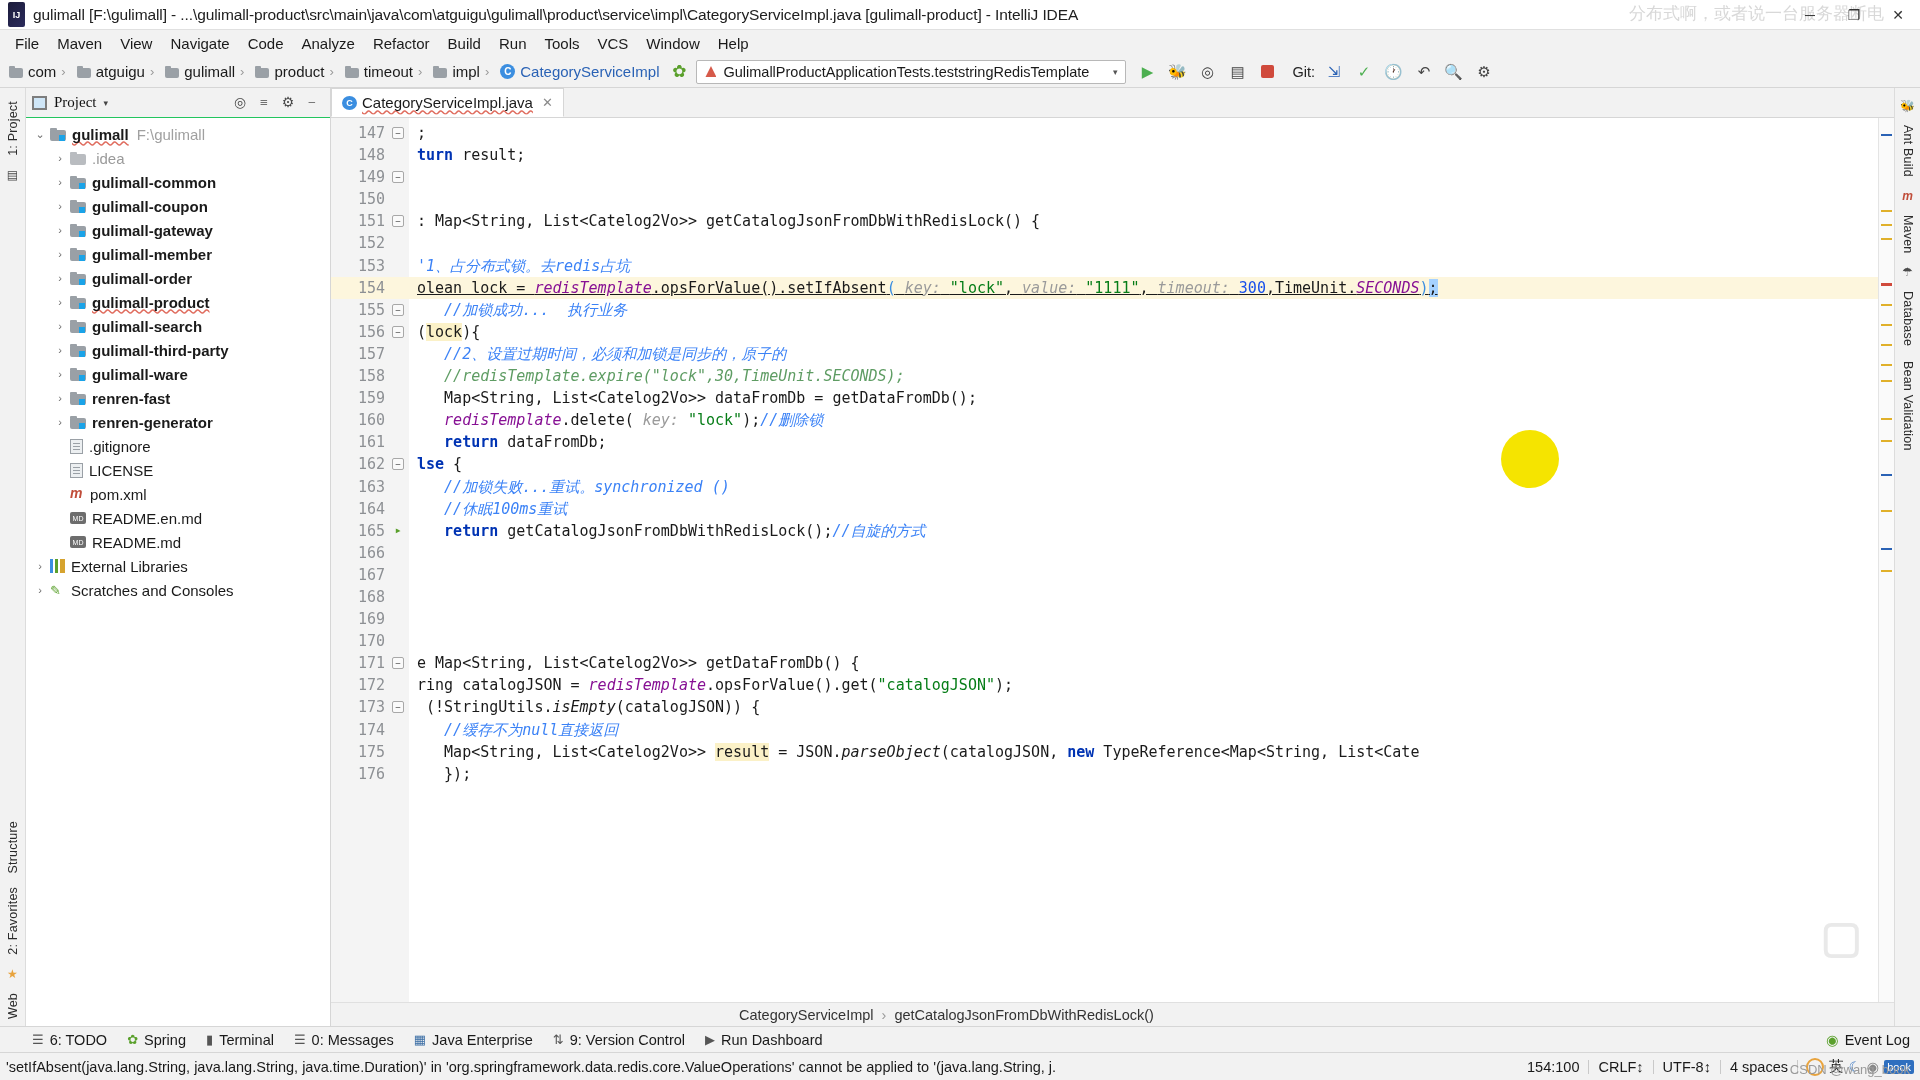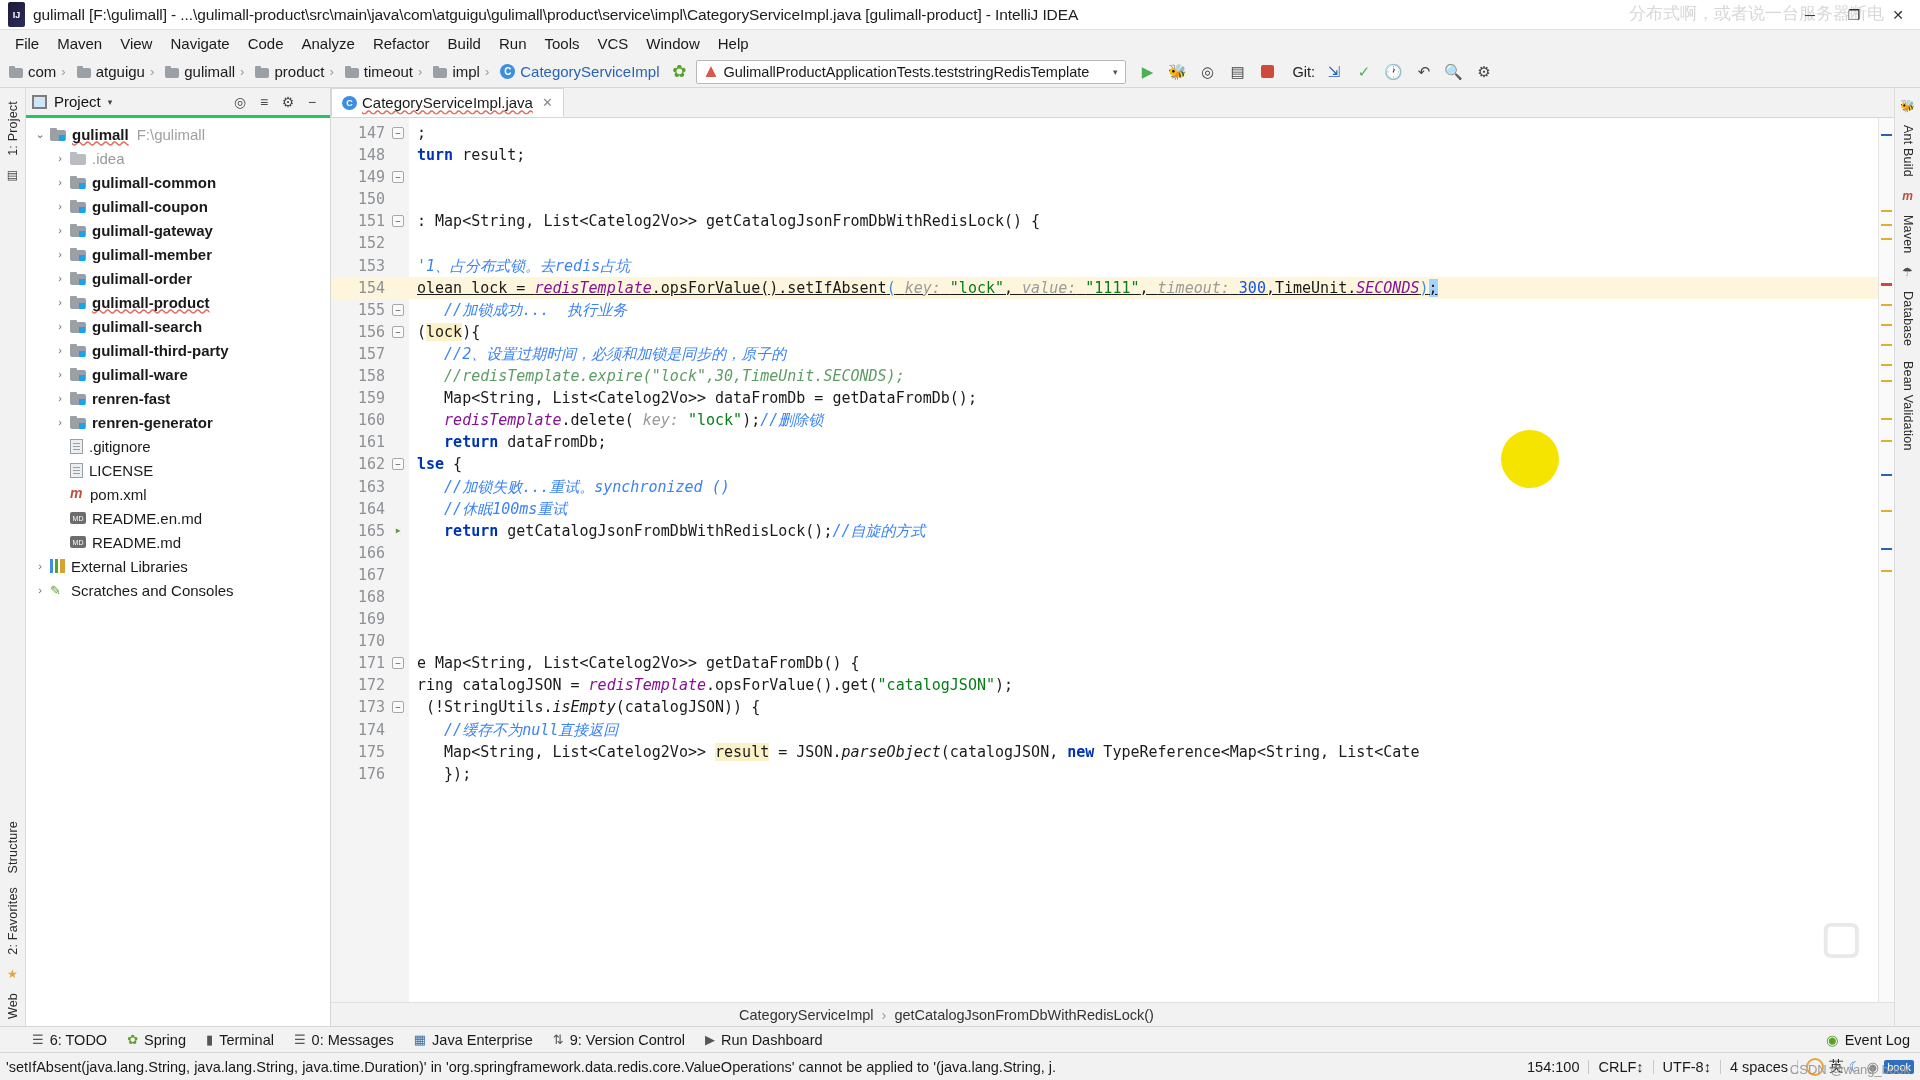--- a/index.html
+++ b/index.html
@@ -75,21 +75,21 @@
     white-space:nowrap; letter-spacing:0.2px;}
   .rail-txt.rot180 { transform:rotate(180deg); }
   .rail-ic { font-size:12px; color:#4a4a4a; margin:5px 0;}
   .lrail { border-right:1px solid #dcdcdc; }
   .rrail { border-left:1px solid #dcdcdc; }
 
   
   .project { width:305px; background:#fff; display:flex; flex-direction:column;
     border-right:1px solid #d6d6d6; flex:0 0 305px; min-height:0;}
   .proj-head { height:30px; display:flex; align-items:center; padding:0 6px;
-    background:#f2f2f2; border-bottom:3px solid #22c55e; flex:0 0 30px;}
+    background:#f2f2f2; border-bottom:1px solid #22c55e; flex:0 0 30px;font-family:Liberation Serif, serif;}
   .proj-icon { width:15px;height:14px;border:2px solid #7d7d7d; background:#cfe6f7; margin-right:7px;}
   .proj-title { font-size:15px; color:#111; }
   .proj-caret { font-size:9px; color:#444; margin-left:7px; }
   .proj-spacer { flex:1; }
   .proj-act { width:24px; text-align:center; font-size:14px; color:#4a4a4a;}
   .tree { flex:1; overflow:hidden; padding-top:4px; font-size:15px; }
   .row { display:flex; align-items:center; height:24px; padding-left:4px; white-space:nowrap;}
   .arrow { width:20px; text-align:center; color:#6e6e6e; font-size:11px; flex:0 0 20px;}
   .f-ic { width:16px;height:13px;margin-right:6px;position:relative;flex:0 0 16px;}
   .f-ic:before{content:"";position:absolute;inset:2px 0 0 0;background:#9aa0a6;border-radius:1px 2px 2px 2px;}

